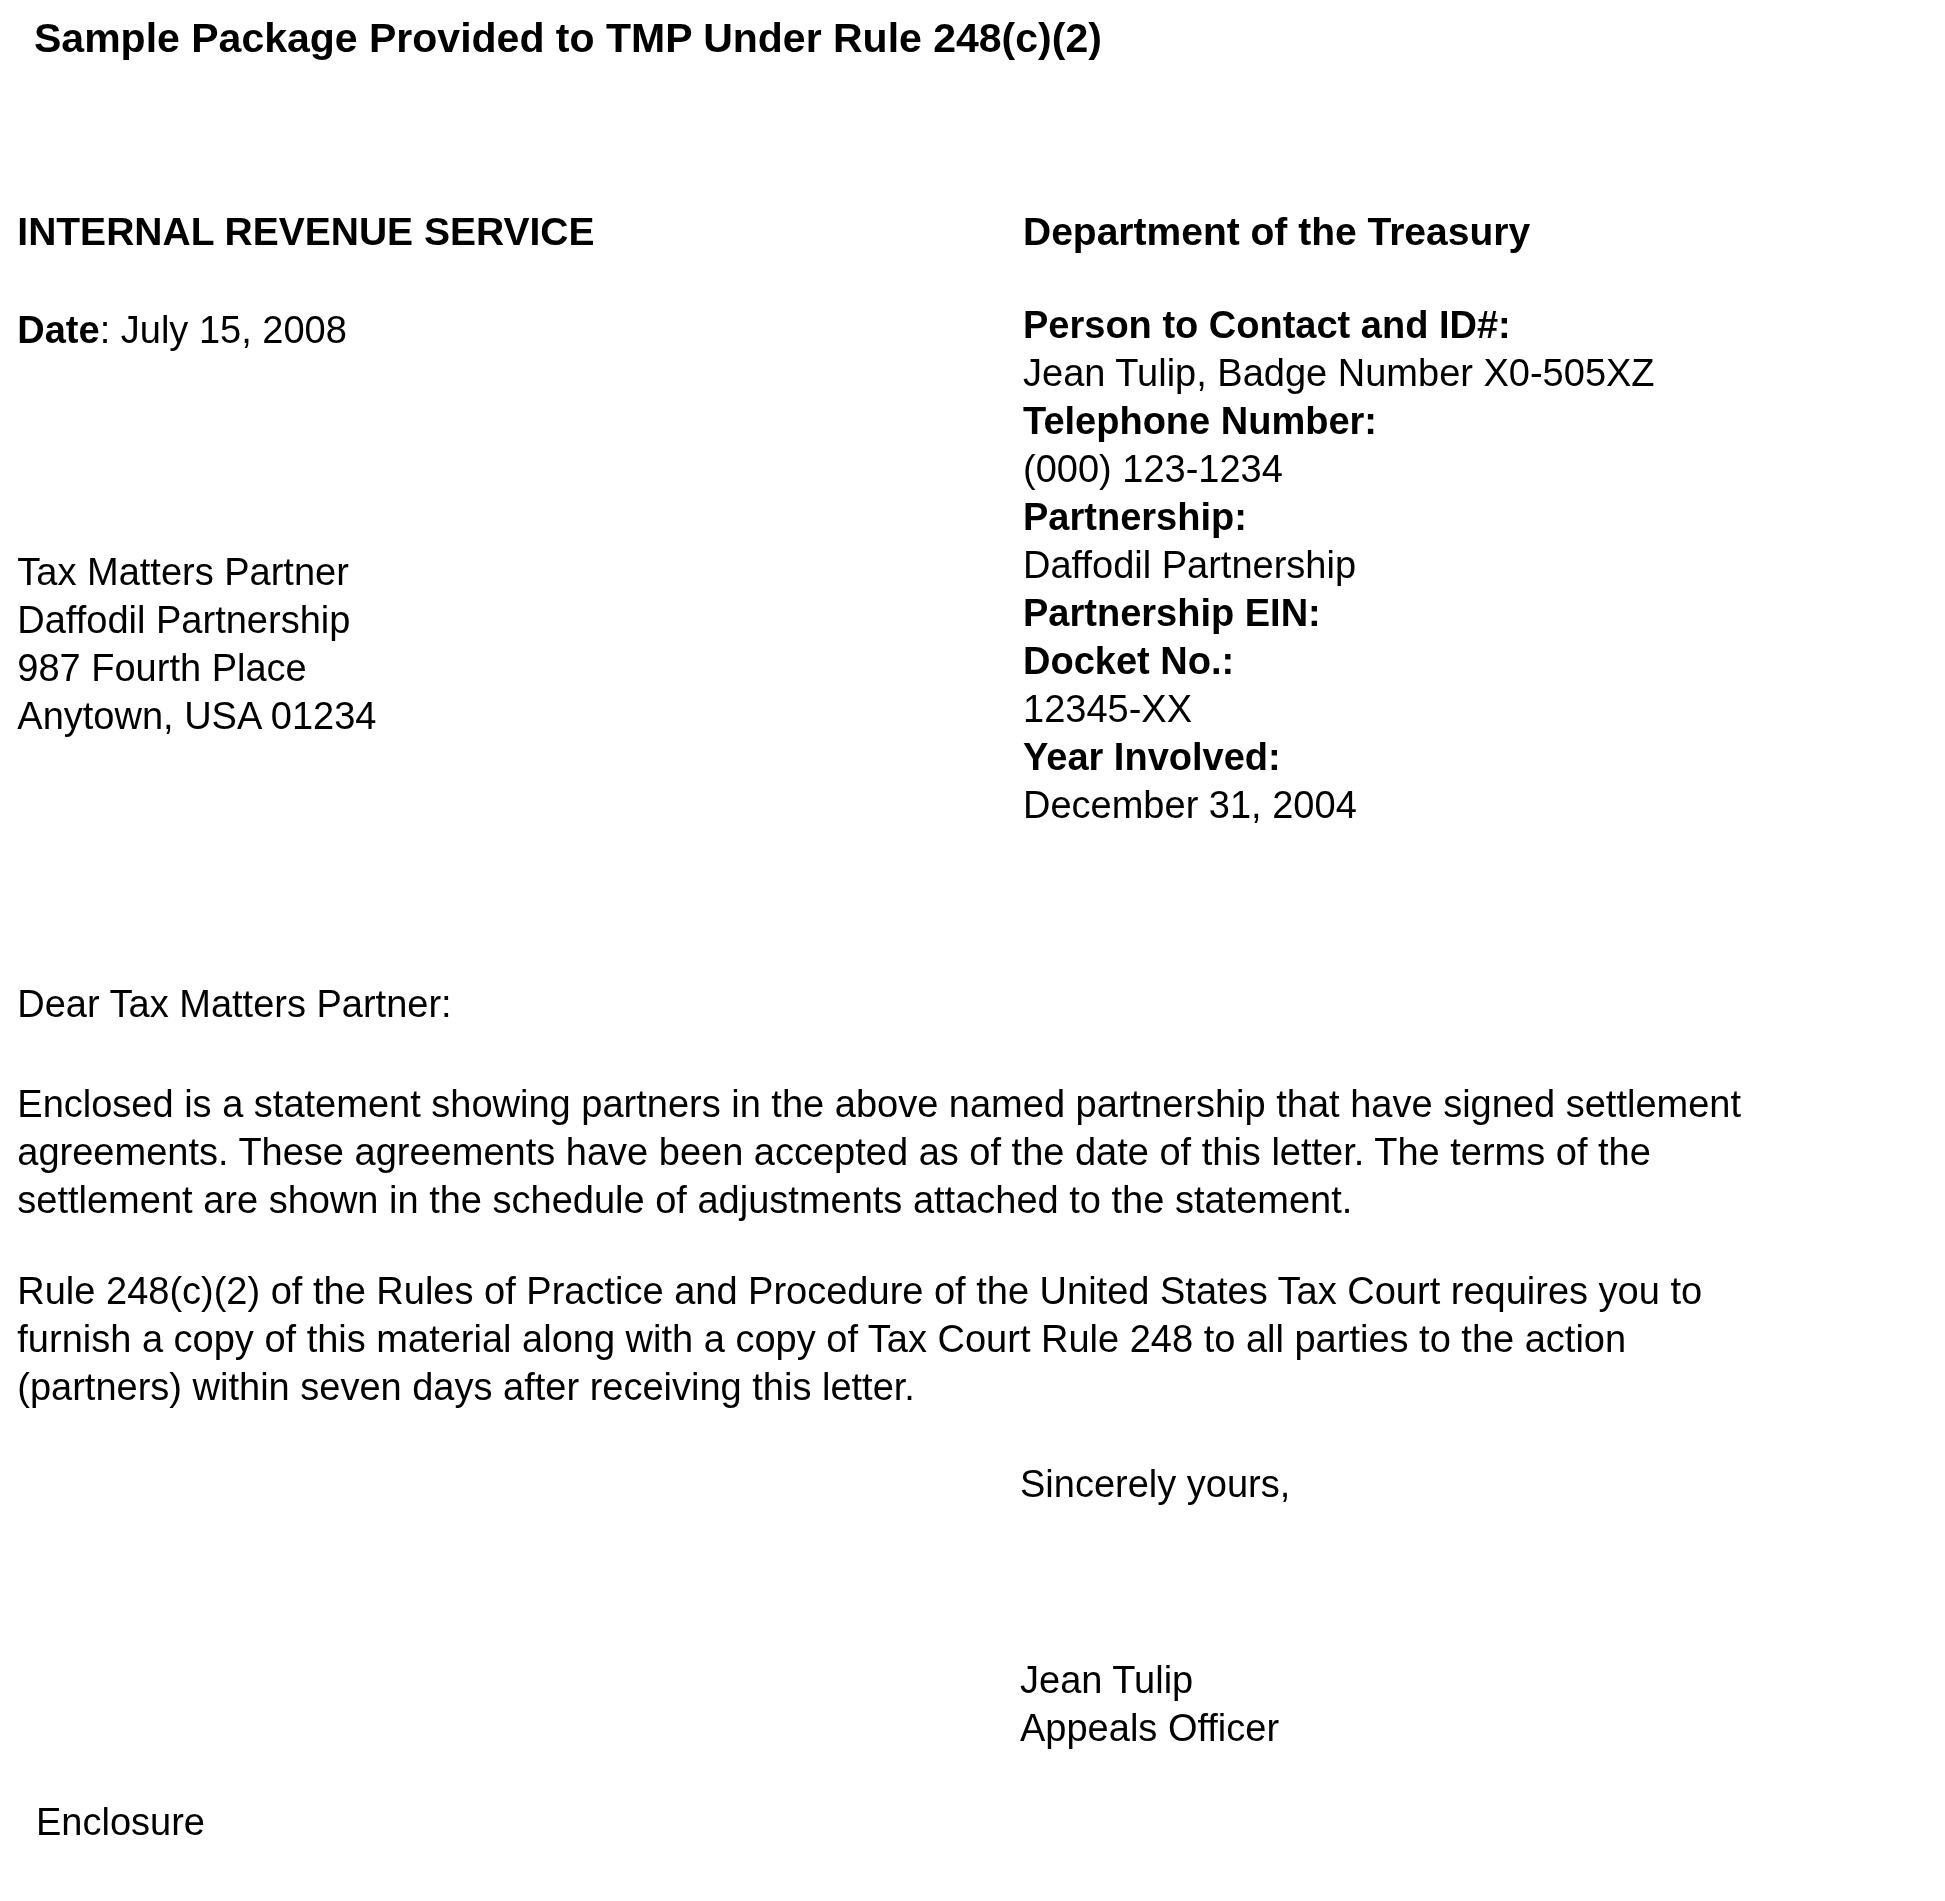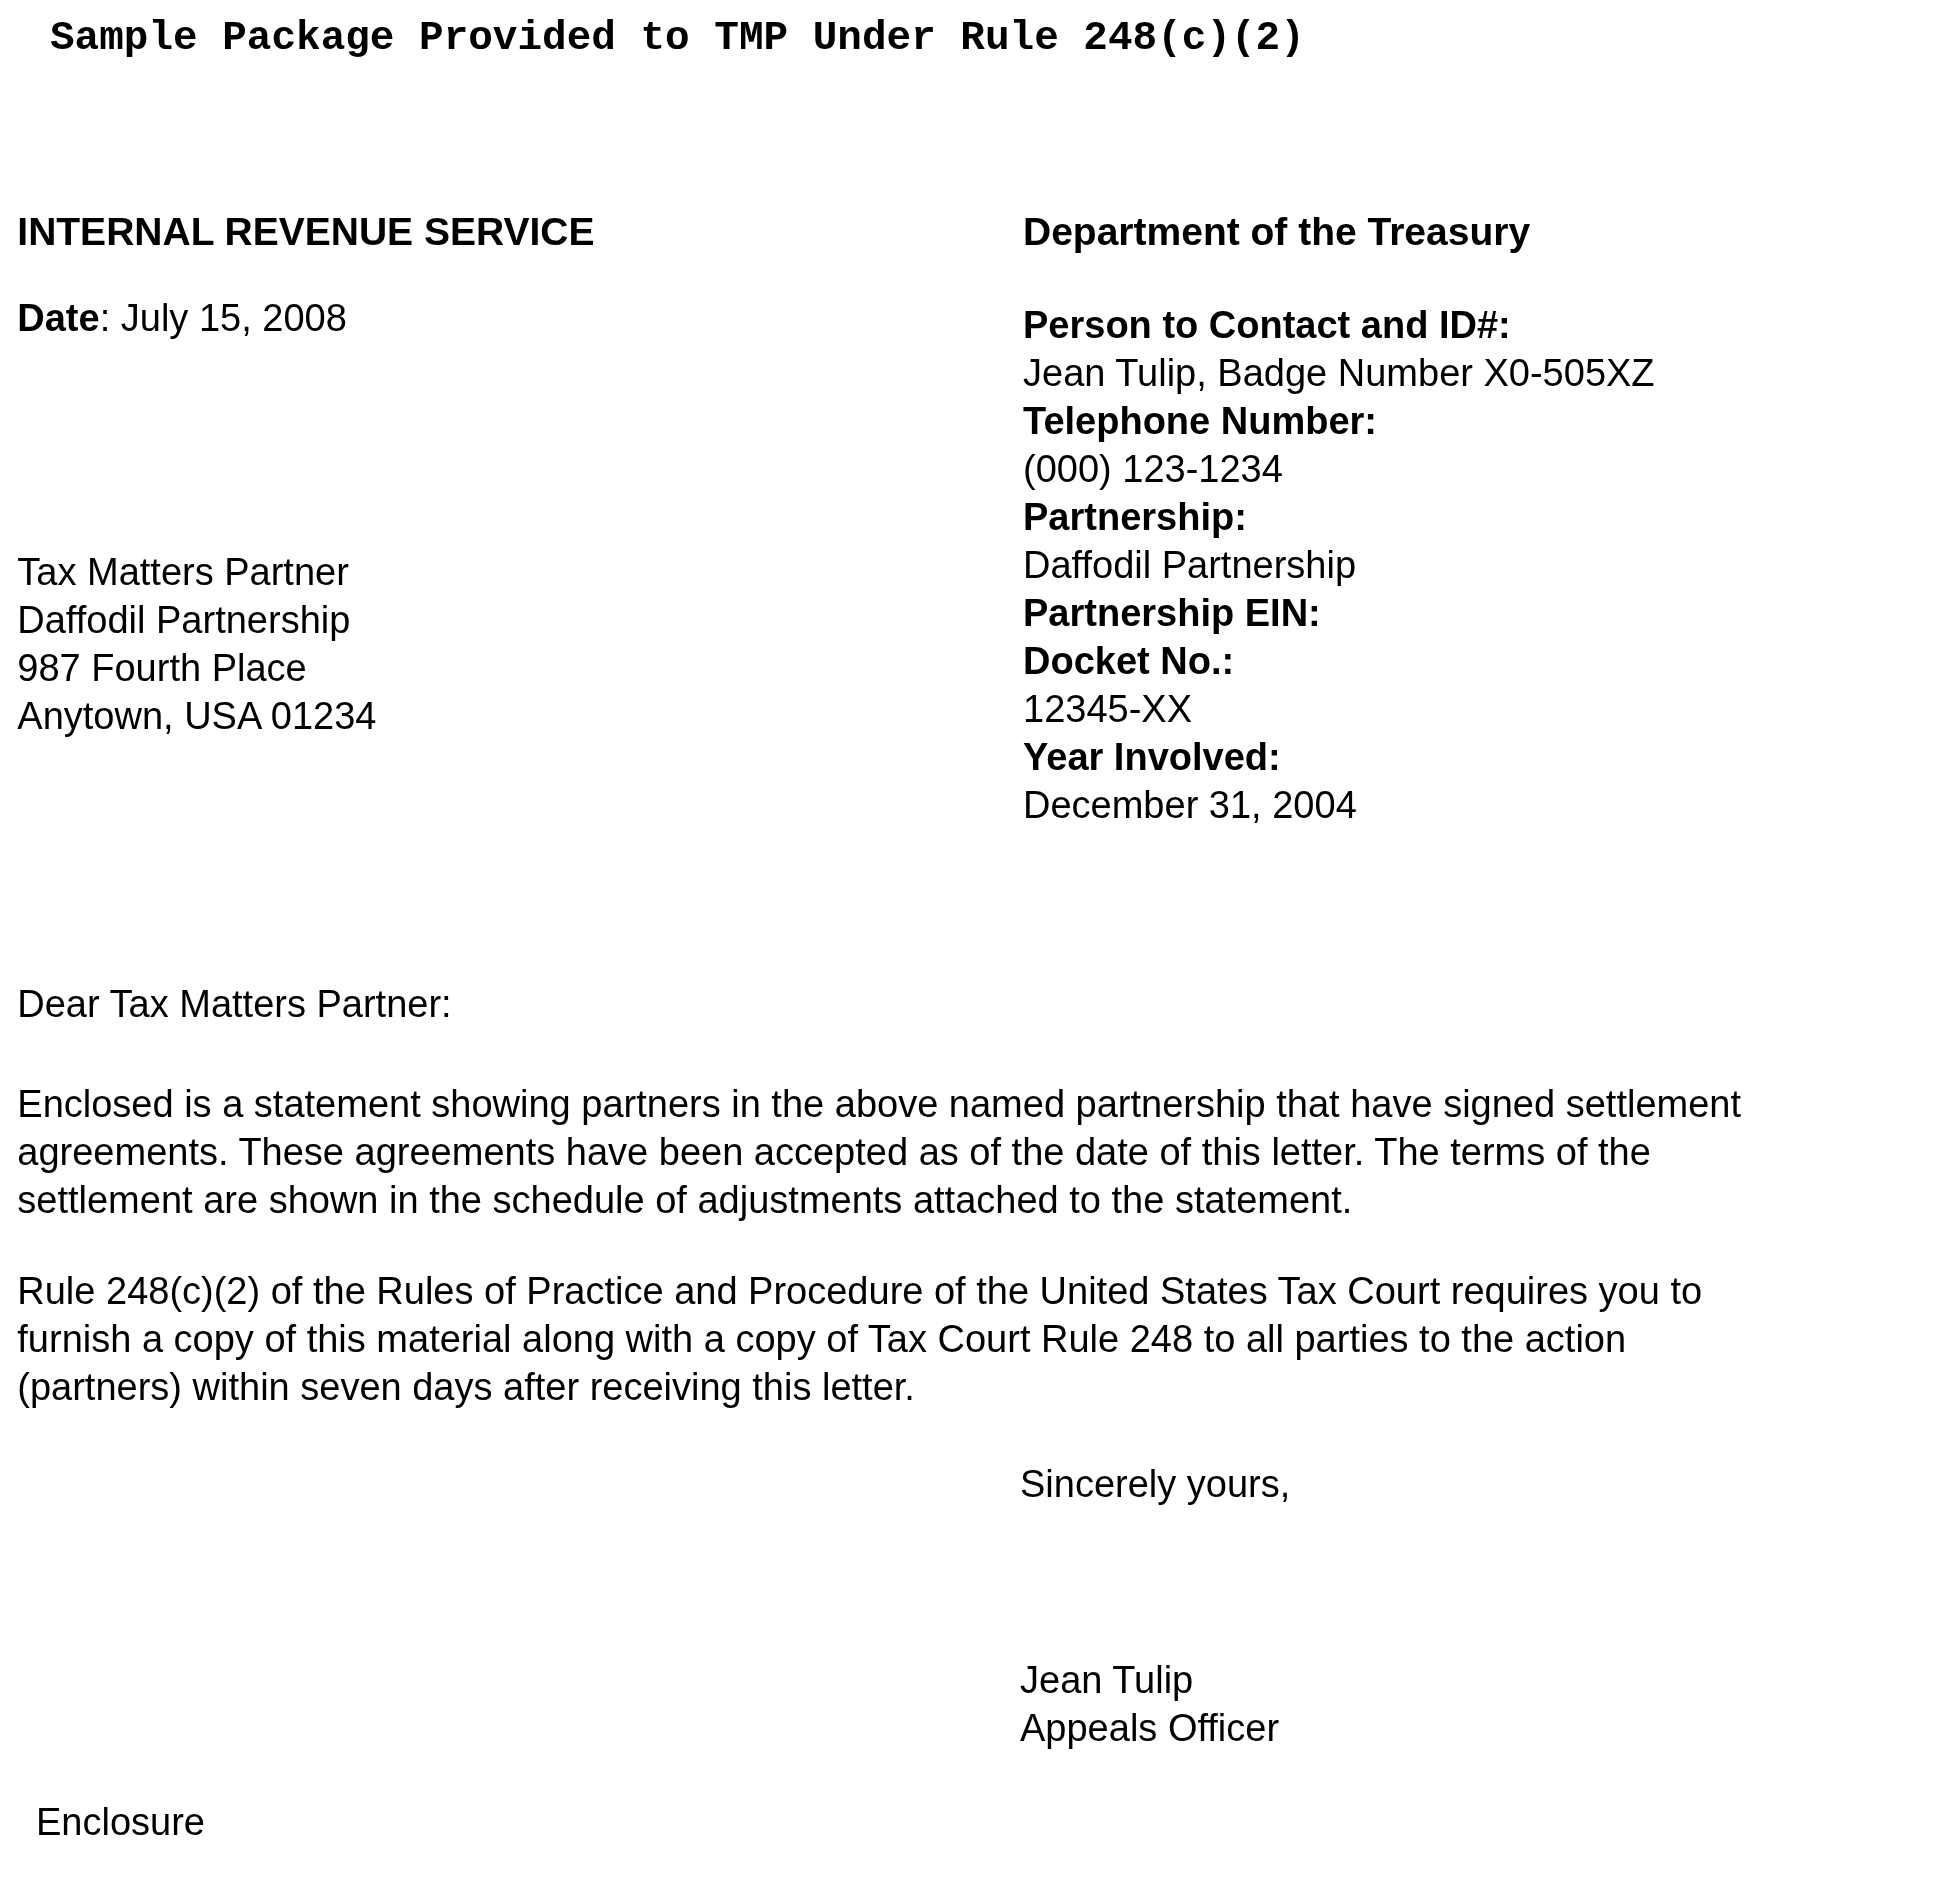--- a/index.html
+++ b/index.html
@@ -19,27 +19,27 @@
   .pre{white-space:pre-line;}
   .title{font-size:41px;line-height:52px;font-weight:700;}
   .hdr{font-size:39px;line-height:48px;font-weight:700;}
   .contact-line{height:48px;}
 </style>
 </head>
 <body>
 
 <div class="page">
 
-  <div class="abs title" style="left:50px; top:11.5px;font-family:Liberation Mono, monospace;">Sample Package Provided to TMP Under Rule 248(c)(2)</div>
+  <div class="abs title" style="left:34px; top:11.5px;">Sample Package Provided to TMP Under Rule 248(c)(2)</div>
 
   <div class="abs hdr" style="left:17.3px; top:208px;">INTERNAL REVENUE SERVICE</div>
 
   <div class="abs hdr" style="left:1023px; top:208px;">Department of the Treasury</div>
 
-  <div class="abs" style="left:17.3px; top:294px;">
+  <div class="abs" style="left:17.3px; top:306px;">
     <span class="b">Date</span><span>: July 15, 2008</span>
   </div>
 
   <div class="abs" style="left:1023px; top:301px;">
     <div class="contact-line b">Person to Contact and ID#:</div>
     <div class="contact-line">Jean Tulip, Badge Number X0-505XZ</div>
     <div class="contact-line b">Telephone Number:</div>
     <div class="contact-line">(000) 123-1234</div>
     <div class="contact-line b">Partnership:</div>
     <div class="contact-line">Daffodil Partnership</div>

